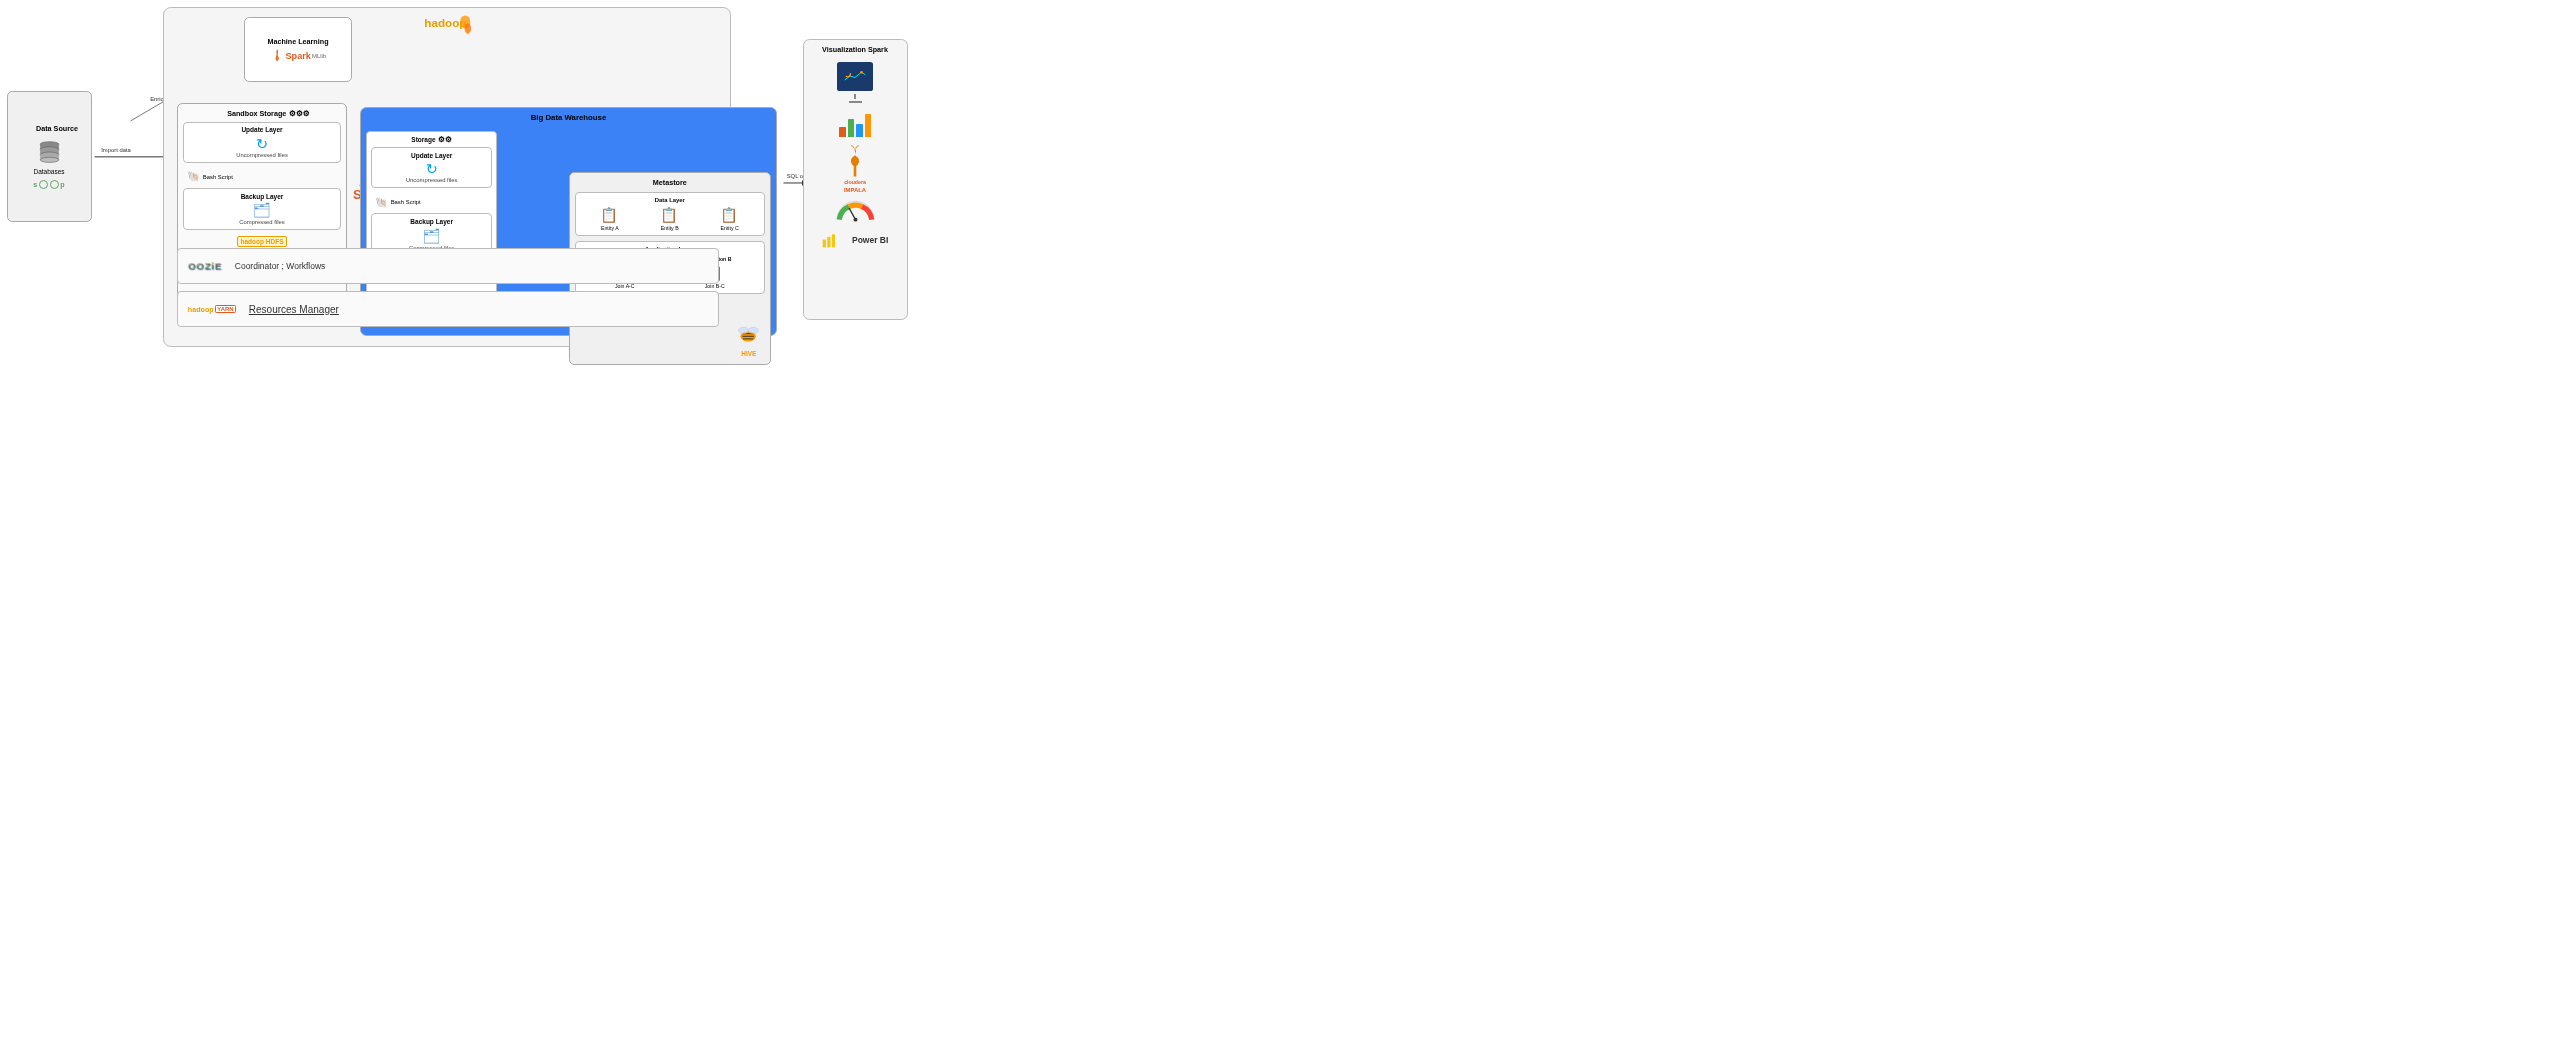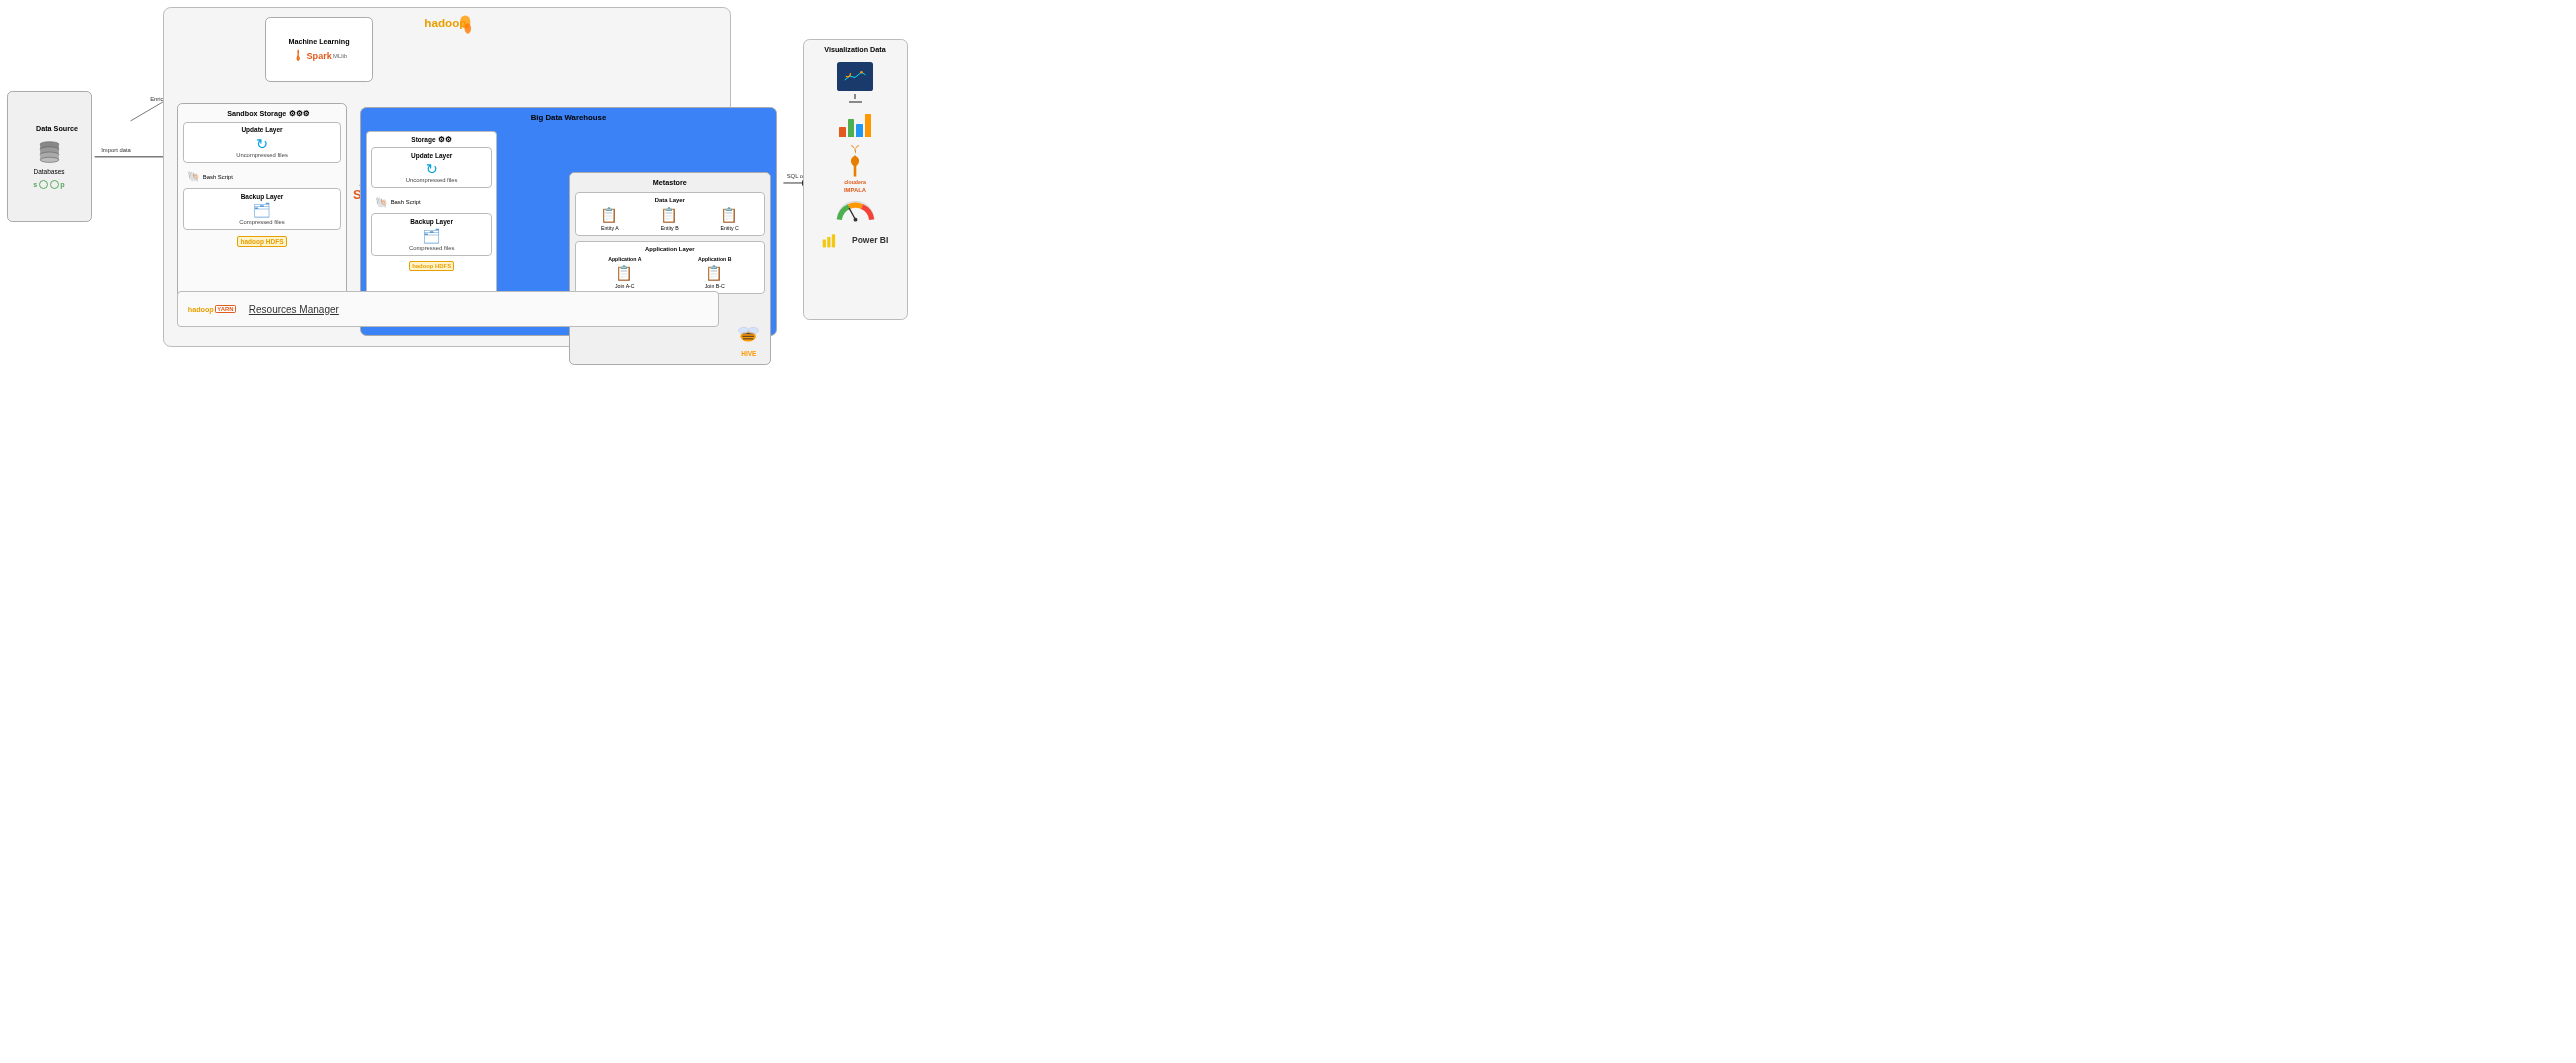--- a/index.html
+++ b/index.html
@@ -537,21 +537,21 @@
 
     <div style="text-align:center; margin-bottom:3.3px;">
       <svg width="52" height="23" viewBox="0 0 80 35">
 
         <text x="5" y="20" font-size="18" font-weight="bold" fill="#e8a000" style="font-family:Arial;">hadoop</text>
         <ellipse cx="68" cy="12" rx="8" ry="10" fill="#ff9900" opacity="0.8"></ellipse>
         <ellipse cx="72" cy="22" rx="5" ry="8" fill="#ff7700" opacity="0.8"></ellipse>
       </svg>
     </div>
 
-    <div class="ml-box" style="position:absolute; left:101px; top:9.8px; width:108px; height:65px;">
+    <div class="ml-box" style="position:absolute; left:80px; top:9.8px; width:108px; height:65px;">
       <div class="ml-title">Machine Learning</div>
       <div style="display:flex; align-items:center; gap:1.3px;">
 
         <svg width="14.4" height="14.4" viewBox="0 0 22 22">
           <path d="M11 2 C8 6 12 9 9 14 C7 17 11 20 11 20 C11 20 15 17 13 14 C10 9 14 6 11 2Z" fill="#e25a1c"></path>
           <path d="M11 8 C9 10 12 12 10 15 C9 17 11 19 11 19 C11 19 13 17 12 15 C10 12 13 10 11 8Z" fill="#ff8c00"></path>
         </svg>
         <span class="spark-logo-text">Spark</span>
         <span class="spark-sub">MLlib</span>
       </div>
@@ -668,32 +668,38 @@
             <line x1="14" y1="26" x2="30" y2="26" stroke="#333" stroke-width="1.5"></line>
 
             <ellipse cx="15" cy="13" rx="8" ry="5" fill="rgba(200,220,255,0.7)" stroke="#aac" stroke-width="0.5"></ellipse>
             <ellipse cx="30" cy="13" rx="8" ry="5" fill="rgba(200,220,255,0.7)" stroke="#aac" stroke-width="0.5"></ellipse>
           </svg>
           <div class="hive-label">HIVE</div>
         </div>
       </div>
     </div>
 
+    <div class="oozie-bar">
+      <div style="display:flex; align-items:center; gap:0.7px;">
+        <span style="font-size:9.8px; font-weight:900; color:#4fc3f7; text-shadow: 0.7px 0.7px 1.3px #555; letter-spacing:0.7px; background:linear-gradient(to bottom, #ffe066, #4fc3f7); -webkit-background-clip:text; -webkit-text-fill-color:transparent;">OOZiE</span>
+      </div>
+      <div style="font-size:8.5px; color:#333;">Coordinator ; Workflows</div>
+    </div>
 
     <div class="yarn-bar">
       <div style="display:flex; align-items:center; gap:1.3px;">
         <span style="font-size:7.2px; font-weight:900; color:#e8a000;">hadoop</span>
         <span style="font-size:5.9px; font-weight:bold; color:#e25a1c; background:#fff; border:0.7px solid #e25a1c; border-radius:1.3px; padding:0 1.3px;">YARN</span>
       </div>
       <div style="font-size:10px; color:#333;text-decoration:underline;">Resources Manager</div>
     </div>
   </div>
 
   <div class="viz-box">
-    <div class="viz-title">Visualization Data</div>
+    <div class="viz-title">Visualization Spark</div>
 
     <div class="viz-item">
       <div class="monitor-icon">
         <svg width="26" height="18.3" viewBox="0 0 40 28">
           <rect x="0" y="0" width="40" height="28" rx="2" fill="#1a3a6b"></rect>
 
           <polyline points="4,20 12,14 20,16 30,8 36,12" fill="none" stroke="#00e5ff" stroke-width="1.5"></polyline>
           <circle cx="30" cy="8" r="2" fill="#ff9900"></circle>
 
           <circle cx="8" cy="10" r="5" fill="none" stroke="#ff9900" stroke-width="2" stroke-dasharray="10 20"></circle>

